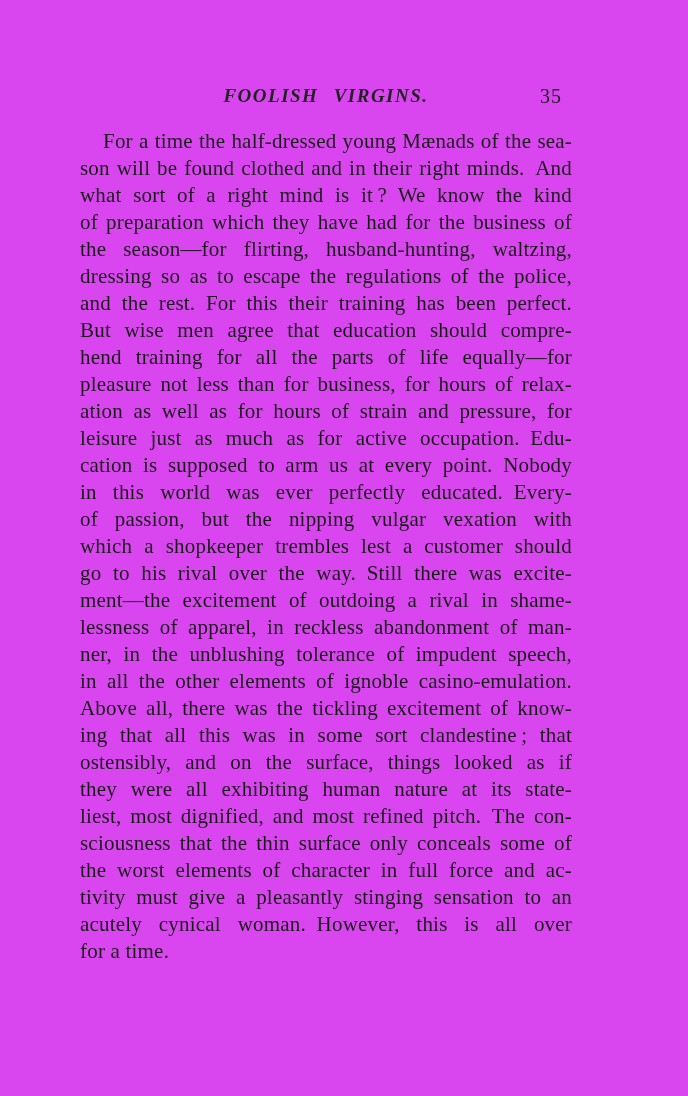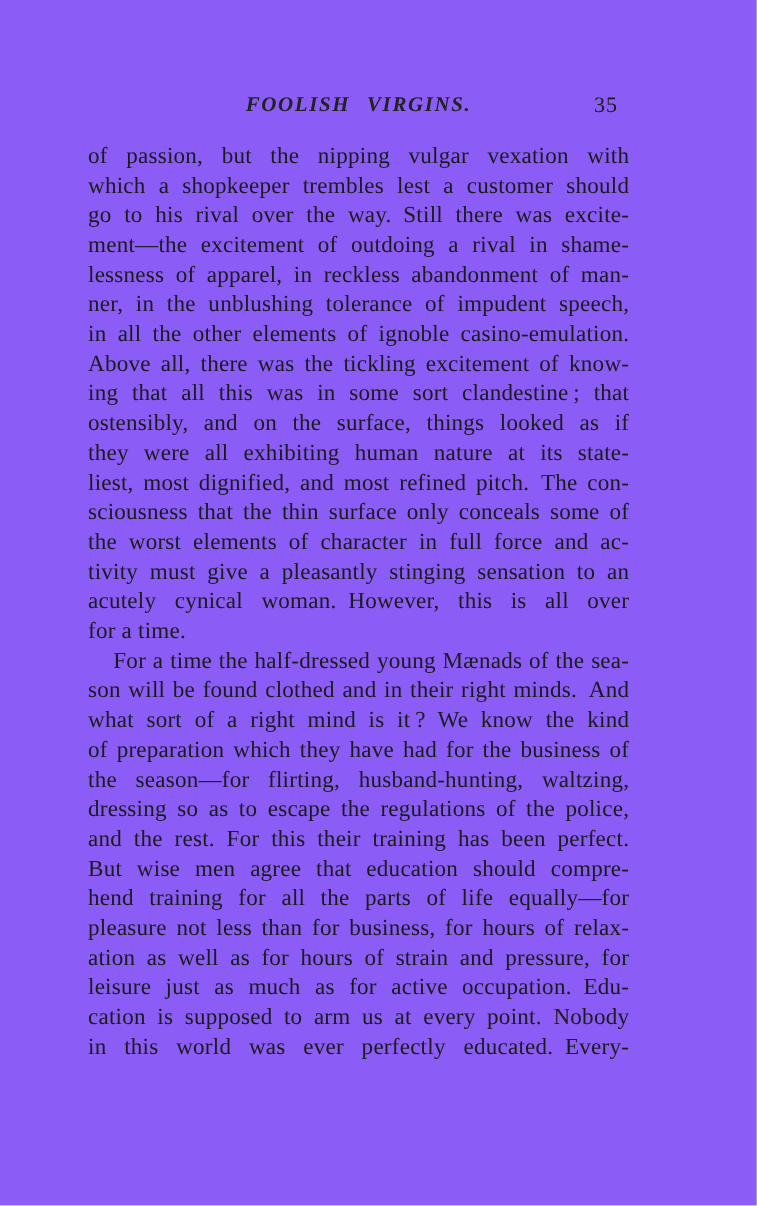--- a/index.html
+++ b/index.html
@@ -4,21 +4,21 @@
 <style>
   html, body {
     margin: 0;
     padding: 0;
     background: #ffffff;
   }
   .page {
     position: relative;
     width: 688px;
     height: 1096px;
-    background: #8b5cf6;
+    background: #d946ef;
     color: #1b1b1b;
     font-family: "Liberation Serif", "DejaVu Serif", serif;
     overflow: hidden;
   }
   .running-head {
     position: absolute;
     top: 85px;
     left: 80px;
     width: 492px;
     height: 26px;
@@ -72,49 +72,49 @@
 
 <div class="page">
 
   <div class="running-head">
     <div class="running-title">FOOLISH  VIRGINS.</div>
     <div class="page-number">35</div>
   </div>
 
   <div class="text-block">
     <div>
+      <div class="line indent">For a time the half-dressed young Mænads of the sea-</div>
+      <div class="line">son will be found clothed and in their right minds. And</div>
+      <div class="line">what sort of a right mind is it ? We know the kind</div>
+      <div class="line">of preparation which they have had for the business of</div>
+      <div class="line">the season—for flirting, husband-hunting, waltzing,</div>
+      <div class="line">dressing so as to escape the regulations of the police,</div>
+      <div class="line">and the rest. For this their training has been perfect.</div>
+      <div class="line">But wise men agree that education should compre-</div>
+      <div class="line">hend training for all the parts of life equally—for</div>
+      <div class="line">pleasure not less than for business, for hours of relax-</div>
+      <div class="line">ation as well as for hours of strain and pressure, for</div>
+      <div class="line">leisure just as much as for active occupation. Edu-</div>
+      <div class="line">cation is supposed to arm us at every point. Nobody</div>
+      <div class="line">in this world was ever perfectly educated. Every-</div>
+    </div>
+    <div>
       <div class="line">of passion, but the nipping vulgar vexation with</div>
       <div class="line">which a shopkeeper trembles lest a customer should</div>
       <div class="line">go to his rival over the way. Still there was excite-</div>
       <div class="line">ment—the excitement of outdoing a rival in shame-</div>
       <div class="line">lessness of apparel, in reckless abandonment of man-</div>
       <div class="line">ner, in the unblushing tolerance of impudent speech,</div>
       <div class="line">in all the other elements of ignoble casino-emulation.</div>
       <div class="line">Above all, there was the tickling excitement of know-</div>
       <div class="line">ing that all this was in some sort clandestine ; that</div>
       <div class="line">ostensibly, and on the surface, things looked as if</div>
       <div class="line">they were all exhibiting human nature at its state-</div>
       <div class="line">liest, most dignified, and most refined pitch. The con-</div>
       <div class="line">sciousness that the thin surface only conceals some of</div>
       <div class="line">the worst elements of character in full force and ac-</div>
       <div class="line">tivity must give a pleasantly stinging sensation to an</div>
       <div class="line">acutely cynical woman. However, this is all over</div>
       <div class="line last">for a time.</div>
     </div>
-    <div>
-      <div class="line indent">For a time the half-dressed young Mænads of the sea-</div>
-      <div class="line">son will be found clothed and in their right minds. And</div>
-      <div class="line">what sort of a right mind is it ? We know the kind</div>
-      <div class="line">of preparation which they have had for the business of</div>
-      <div class="line">the season—for flirting, husband-hunting, waltzing,</div>
-      <div class="line">dressing so as to escape the regulations of the police,</div>
-      <div class="line">and the rest. For this their training has been perfect.</div>
-      <div class="line">But wise men agree that education should compre-</div>
-      <div class="line">hend training for all the parts of life equally—for</div>
-      <div class="line">pleasure not less than for business, for hours of relax-</div>
-      <div class="line">ation as well as for hours of strain and pressure, for</div>
-      <div class="line">leisure just as much as for active occupation. Edu-</div>
-      <div class="line">cation is supposed to arm us at every point. Nobody</div>
-      <div class="line">in this world was ever perfectly educated. Every-</div>
-    </div>
   </div>
 
 </div>
 
 </body></html>

